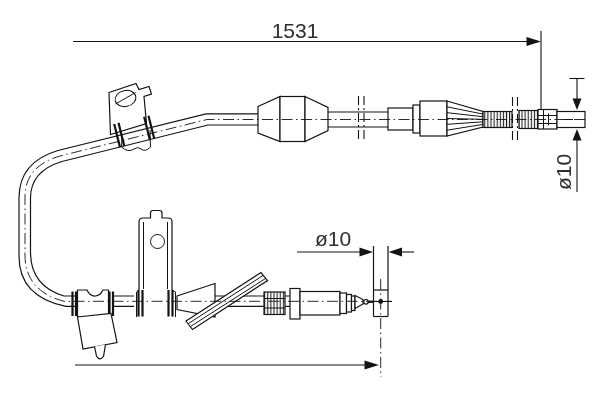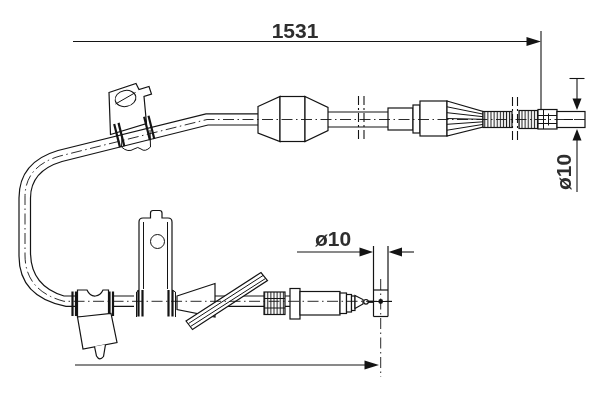--- a/index.html
+++ b/index.html
@@ -1,16 +1,16 @@
 <!DOCTYPE html>
 <html><head>
 <meta charset="utf-8">
 <style>
   html,body{margin:0;padding:0;background:#ffffff;}
-  .stage{position:relative;width:600px;height:400px;background:#ffffff;overflow:hidden;font-weight:bold;}
+  .stage{position:relative;width:600px;height:400px;background:#ffffff;overflow:hidden;}
   svg{display:block;}
   svg text{font-family:"Liberation Sans","DejaVu Sans",sans-serif;font-size:21px;fill:#2e2e2e;}
   .ln{stroke:#141414;stroke-width:1.2;fill:none;stroke-linecap:butt;}
   .part{stroke:#141414;stroke-width:1.2;fill:#ffffff;}
   .ribbed{stroke:#141414;stroke-width:1.2;}
   .thin{stroke:#141414;stroke-width:1;fill:none;}
   .thick{stroke:#141414;stroke-width:2.2;fill:none;}
   .dim{stroke:#141414;stroke-width:1.1;fill:none;}
   .arrow{fill:#141414;stroke:none;}
   .cline{stroke:#141414;stroke-width:0.9;fill:none;stroke-dasharray:11 3.5 1.5 3.5;}

